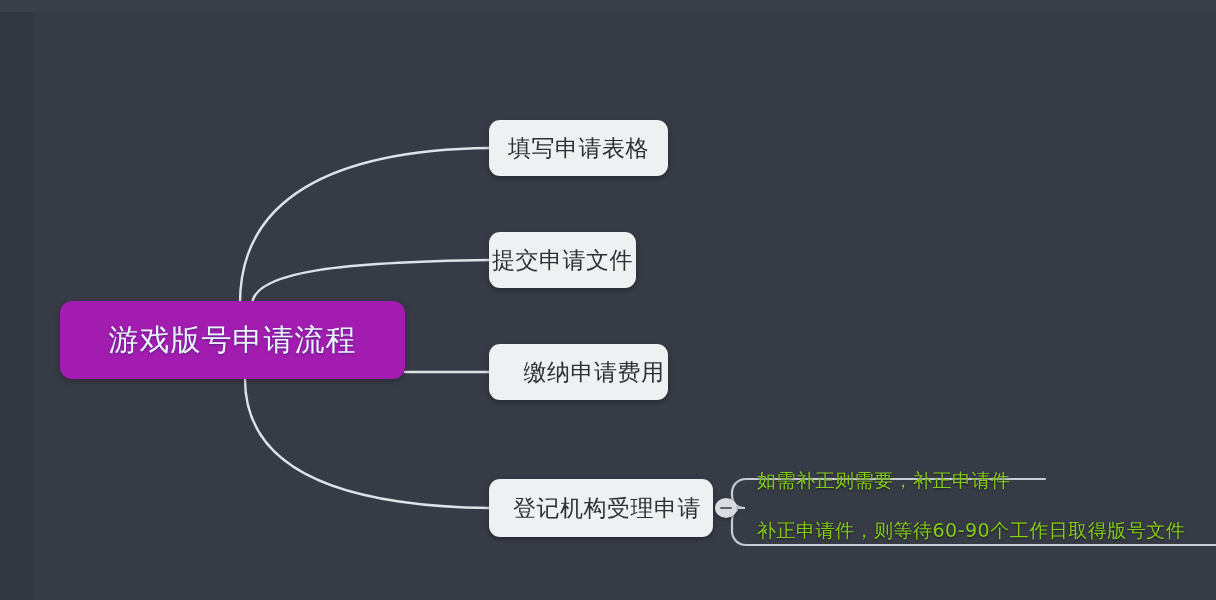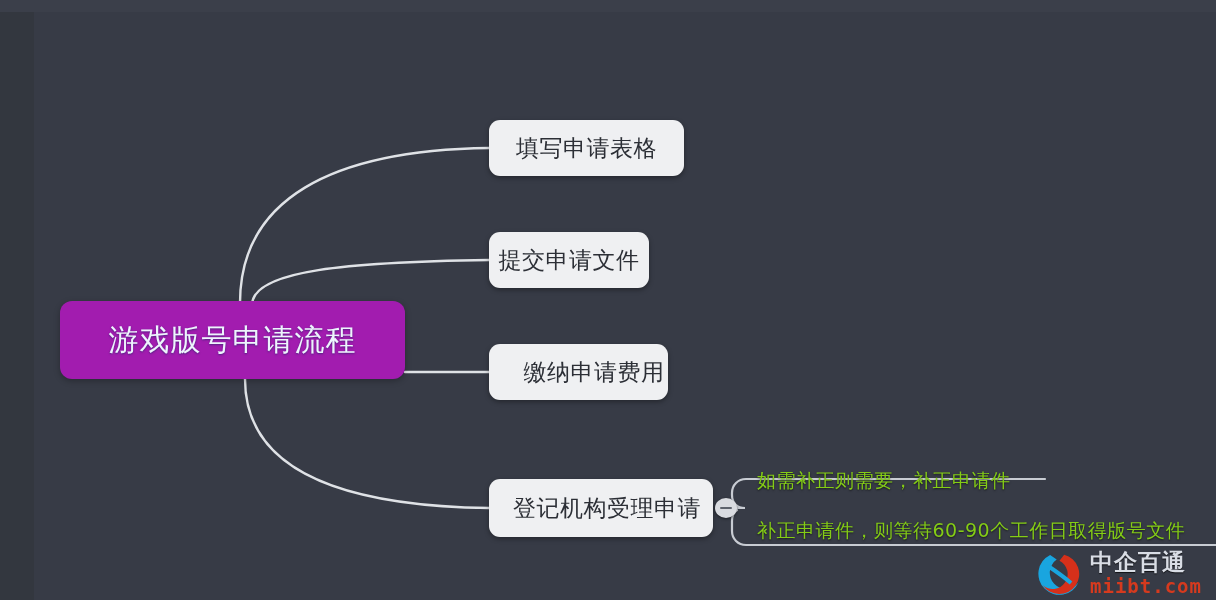--- a/index.html
+++ b/index.html
@@ -65,22 +65,22 @@
   }
 
   .node-child {
     background: #eff0f2;
     border-radius: 11px;
     color: #2c2f36;
     font-size: 23px;
     letter-spacing: .5px;
     box-shadow: 0 2px 5px rgba(0,0,0,.35);
   }
-  .node-c1 { left: 489px; top: 120px; width: 195px; height: 56px; align-items: center; }
-  .node-c2 { left: 489px; top: 232px; width: 160px; height: 56px; }
+  .node-c1 { left: 489px; top: 120px; width: 179px; height: 56px; align-items: center; }
+  .node-c2 { left: 489px; top: 232px; width: 147px; height: 56px; }
   .node-c3 { left: 489px; top: 344px; width: 179px; height: 56px; padding-left: 31px; }
   .node-c4 { left: 489px; top: 479px; width: 224px; height: 58px; padding-left: 12px; }
 
   
   .handle {
     position: absolute;
     left: 715px;
     top: 498px;
     width: 22px;
     height: 20px;
@@ -188,27 +188,14 @@
   <div class="node node-child node-c4">
     <span>登记机构受理申请</span>
   </div>
 
   <div class="handle"></div>
 
   <div class="leaf leaf-1">如需补正则需要，补正申请件</div>
 
   <div class="leaf leaf-2">补正申请件，则等待60-90个工作日取得版号文件</div>
 
-  <div class="watermark">
-    <svg class="wm-logo" viewBox="0 0 54 50">
-      <g transform="translate(27,25)">
-        <path d="M 0,-21 A 21,21 0 1 0 14,16 A 16,16 0 1 1 4,-14 Z" fill="#19a5df" transform="rotate(-25)"></path>
-        <path d="M 0,-20 A 20,20 0 1 1 -13,15 A 15,15 0 1 0 -3,-13 Z" fill="#d6301a" transform="rotate(15)"></path>
-        <path d="M -11,-8 C -2,-2 5,3 12,9" stroke="#19a5df" stroke-width="4" fill="none"></path>
-      </g>
-    </svg>
-    <div class="wm-text">
-      <div class="wm-cn">中企百通</div>
-      <div class="wm-en">miibt.com</div>
-    </div>
-  </div>
 
 </div>
 
 </body></html>

